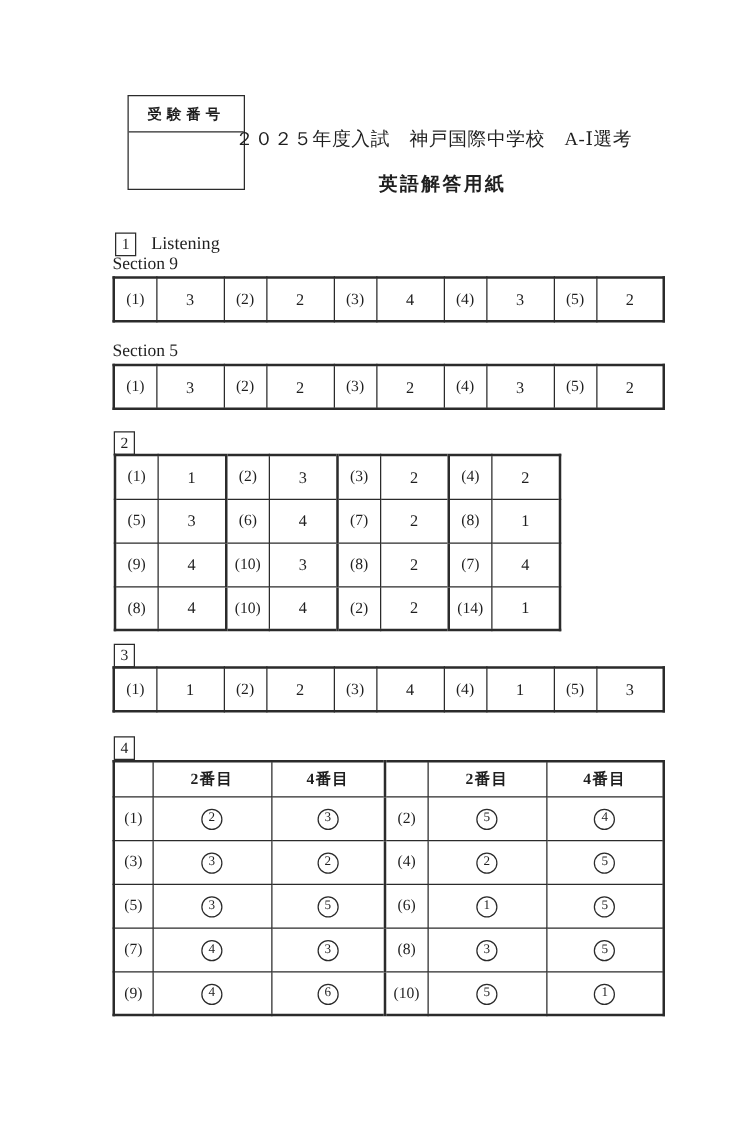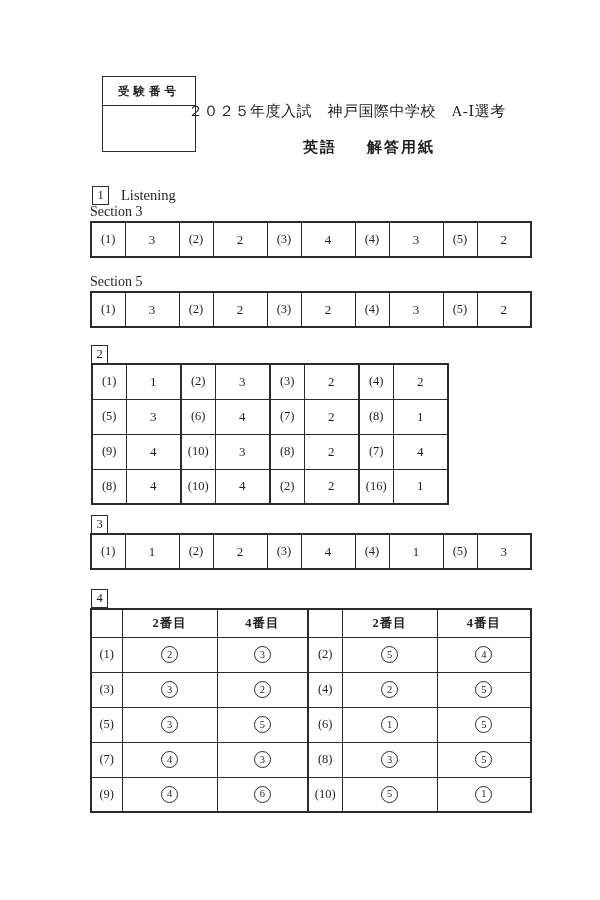--- a/index.html
+++ b/index.html
@@ -22,21 +22,21 @@
     display:flex;align-items:center;justify-content:center;
     font-size:11.5px;font-weight:bold;letter-spacing:4px;
   }
   .examinee-box .entry-cell{height:45px;}
   .doc-title{
     position:absolute;left:188px;top:102px;width:330px;
     font-size:15px;font-weight:normal;letter-spacing:0.5px;white-space:nowrap;
   }
   .doc-subtitle{
     position:absolute;left:303px;top:138px;
-    display:flex;gap:30px;
+    display:flex;
     font-size:15px;font-weight:bold;letter-spacing:2px;white-space:nowrap;
   }
   
   .sec-head{position:absolute;display:flex;align-items:center;gap:12px;}
   .sec-num{
     display:inline-flex;align-items:center;justify-content:center;
     width:15px;height:17px;border:1px solid #2b2b2b;
     font-size:12.5px;line-height:1;
   }
   .sec-title{font-size:14.5px;}
@@ -75,21 +75,21 @@
   <div class="doc-title">２０２５年度入試　神戸国際中学校　A-Ⅰ選考</div>
   <div class="doc-subtitle">
     <span>英語</span>
     <span>解答用紙</span>
   </div>
 
   <div class="sec-head" style="left:92px;top:186px;">
     <span class="sec-num">1</span>
     <span class="sec-title">Listening</span>
   </div>
-  <div class="sub-label" style="left:90px;top:204px;">Section 3</div>
+  <div class="sub-label" style="left:90px;top:204px;">Section 9</div>
 
   <table class="answer-table" style="left:90px;top:221px;width:440px;">
     <colgroup>
       <col style="width:34px">
         <col style="width:54px">
         <col style="width:34px">
         <col style="width:54px">
         <col style="width:34px">
       <col style="width:54px">
         <col style="width:34px">
@@ -190,21 +190,21 @@
       <td class="q sep">(7)</td>
       <td>4</td>
     </tr>
     <tr class="h35">
       <td class="q">(8)</td>
       <td>4</td>
       <td class="q sep">(10)</td>
       <td>4</td>
       <td class="q sep">(2)</td>
       <td>2</td>
-      <td class="q sep">(16)</td>
+      <td class="q sep">(14)</td>
       <td>1</td>
     </tr>
   </tbody>
     </table>
 
   <div class="sec-head" style="left:91px;top:515px;">
     <span class="sec-num">3</span>
   </div>
 
   <table class="answer-table" style="left:90px;top:533px;width:440px;">

